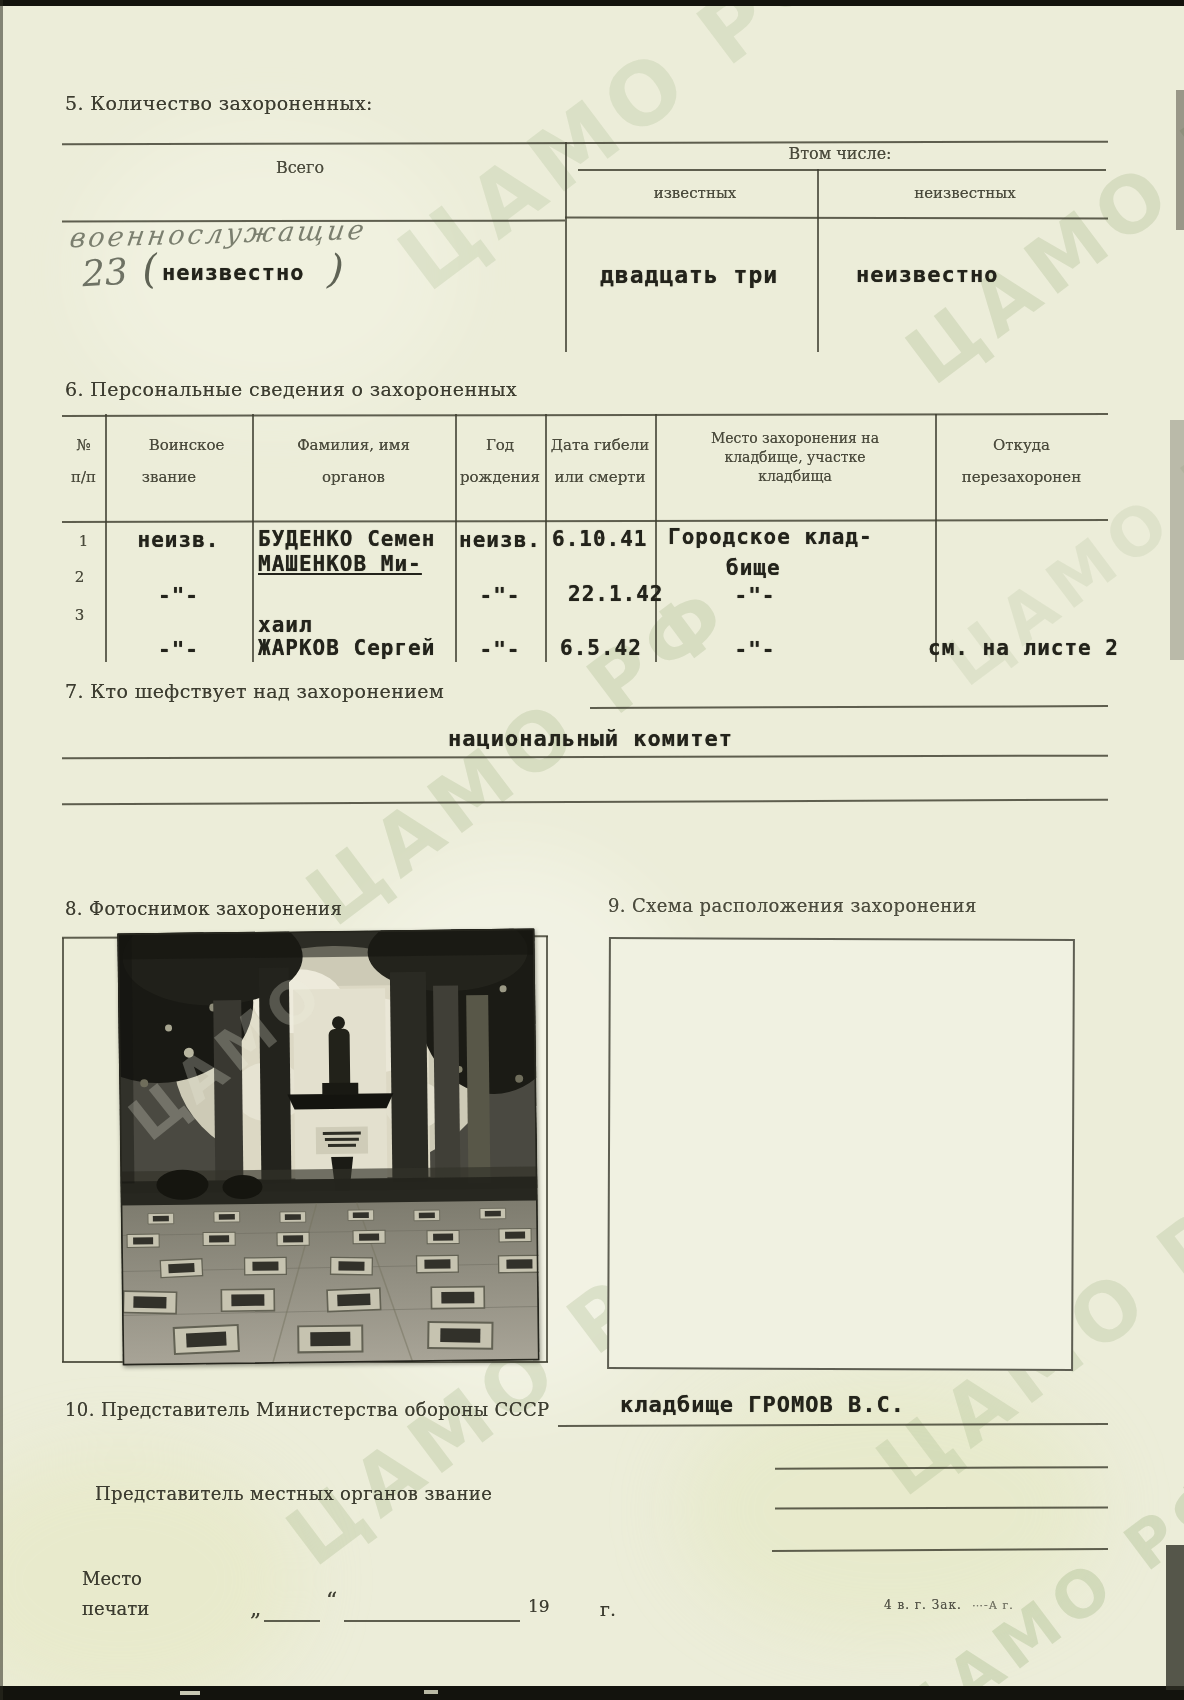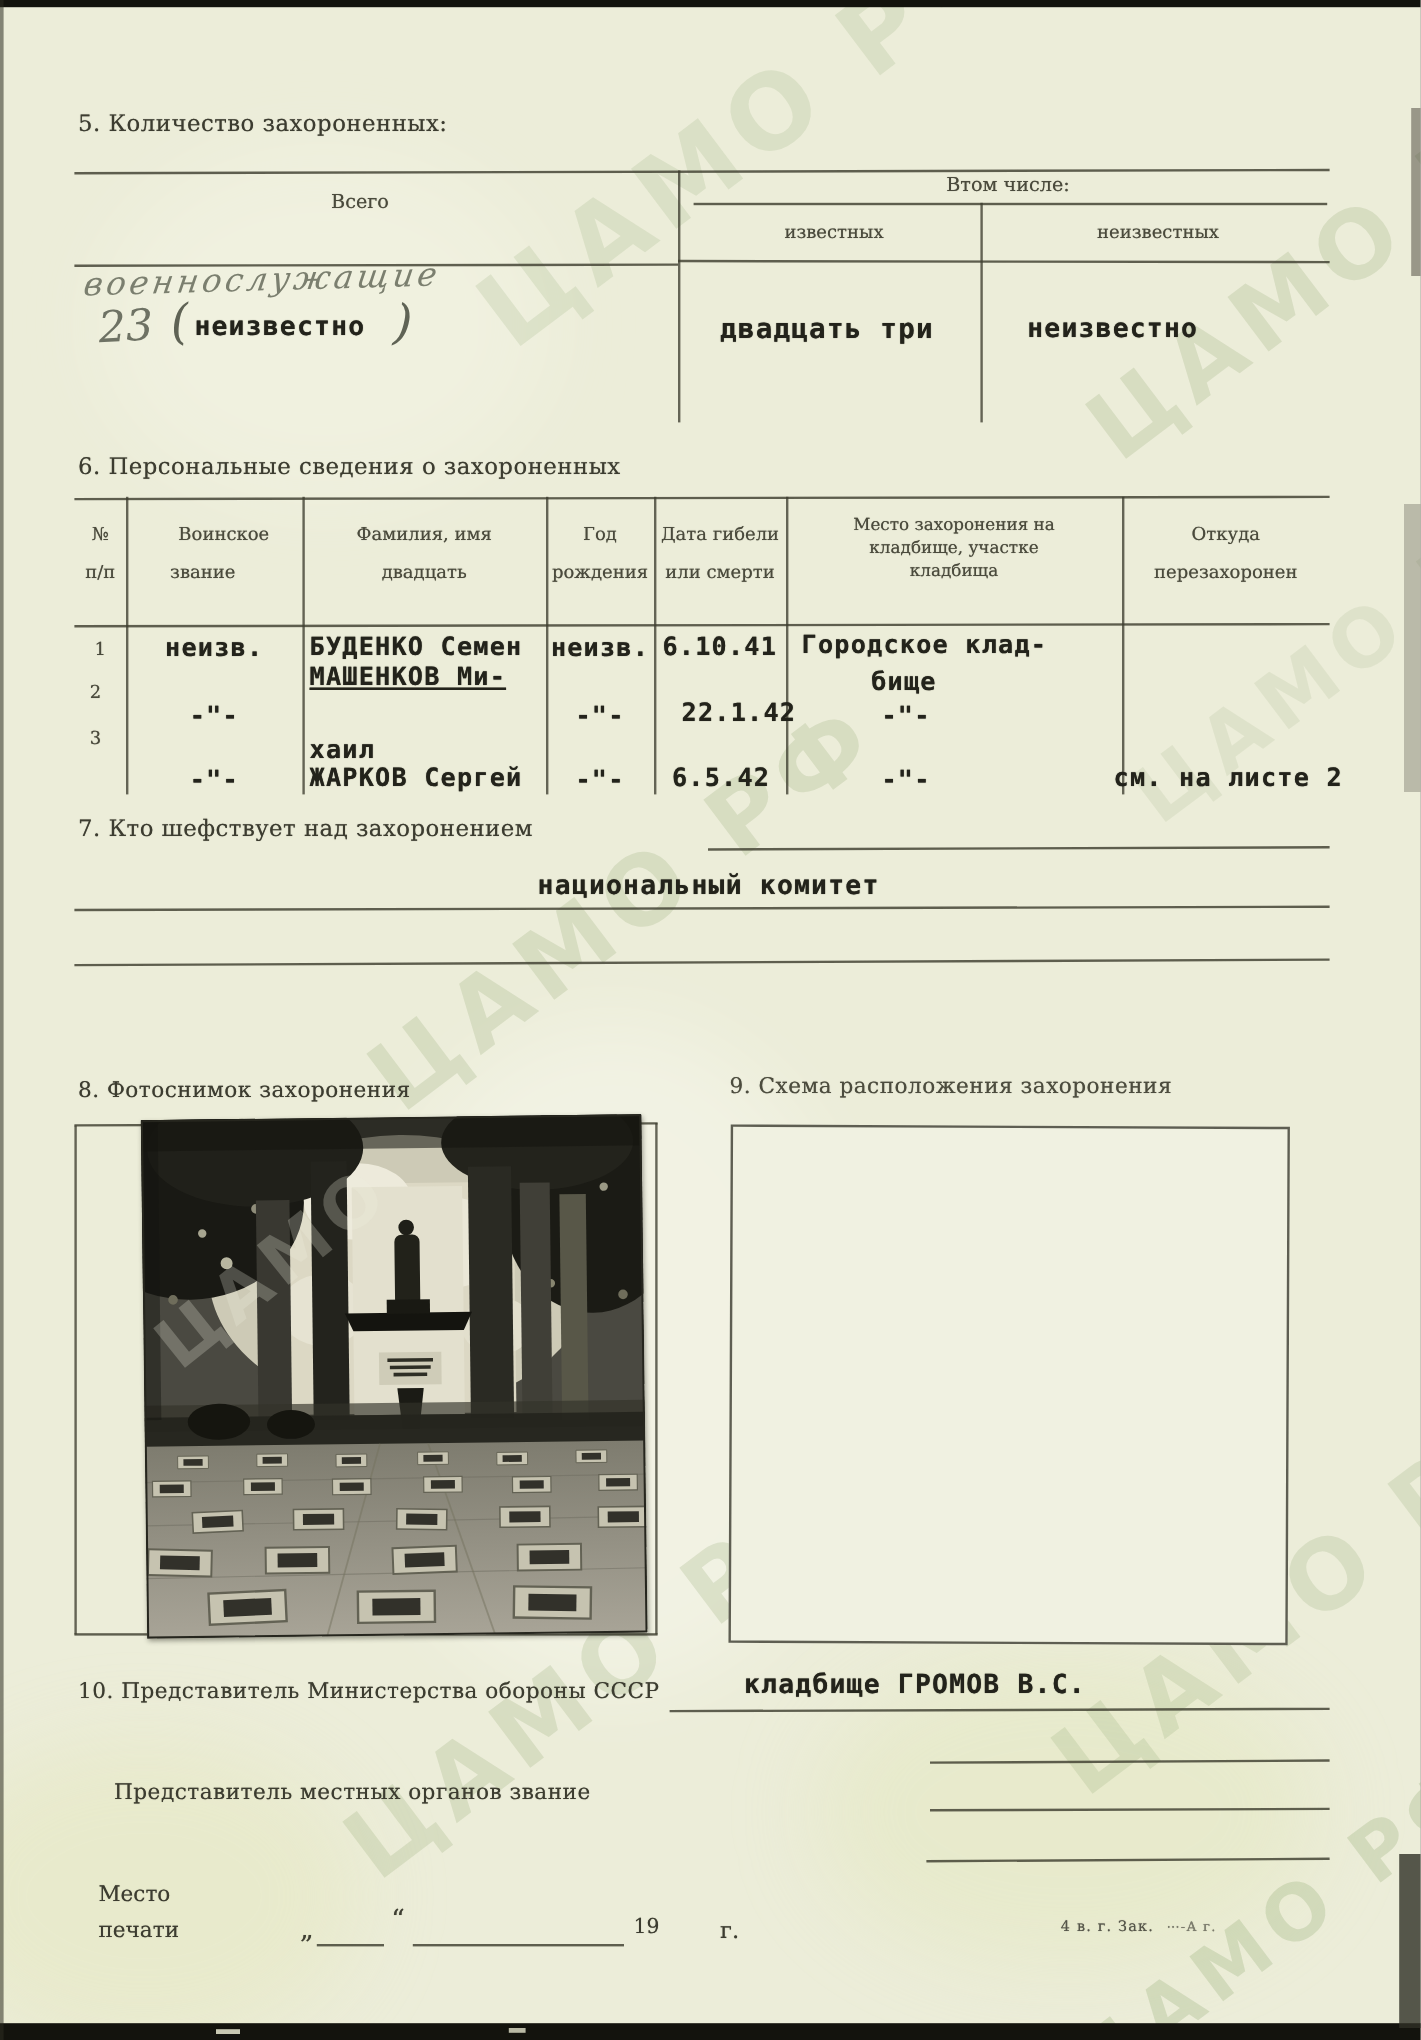--- a/index.html
+++ b/index.html
@@ -90,21 +90,21 @@
   <div class="vline" style="left:455px;top:414px;height:248px;"></div>
   <div class="vline" style="left:545px;top:414px;height:248px;"></div>
   <div class="vline" style="left:655px;top:414px;height:248px;"></div>
   <div class="vline" style="left:935px;top:414px;height:248px;"></div>
 
   <div class="t sm ctr" style="left:62px;top:436px;width:43px;">№</div>
   <div class="t sm ctr" style="left:62px;top:468px;width:43px;">п/п</div>
   <div class="t sm ctr" style="left:105px;top:436px;width:163px;">Воинское</div>
   <div class="t sm ctr" style="left:105px;top:468px;width:128px;">звание</div>
   <div class="t sm ctr" style="left:252px;top:436px;width:203px;">Фамилия, имя</div>
-  <div class="t sm ctr" style="left:252px;top:468px;width:203px;">двадцать</div>
+  <div class="t sm ctr" style="left:252px;top:468px;width:203px;">органов</div>
   <div class="t sm ctr" style="left:455px;top:436px;width:90px;">Год</div>
   <div class="t sm ctr" style="left:455px;top:468px;width:90px;">рождения</div>
   <div class="t sm ctr" style="left:545px;top:436px;width:110px;">Дата гибели</div>
   <div class="t sm ctr" style="left:545px;top:468px;width:110px;">или смерти</div>
   <div class="t xs ctr" style="left:655px;top:430px;width:280px;">Место захоронения на</div>
   <div class="t xs ctr" style="left:655px;top:449px;width:280px;">кладбище, участке</div>
   <div class="t xs ctr" style="left:655px;top:468px;width:280px;">кладбища</div>
   <div class="t sm ctr" style="left:935px;top:436px;width:173px;">Откуда</div>
   <div class="t sm ctr" style="left:935px;top:468px;width:173px;">перезахоронен</div>
 

